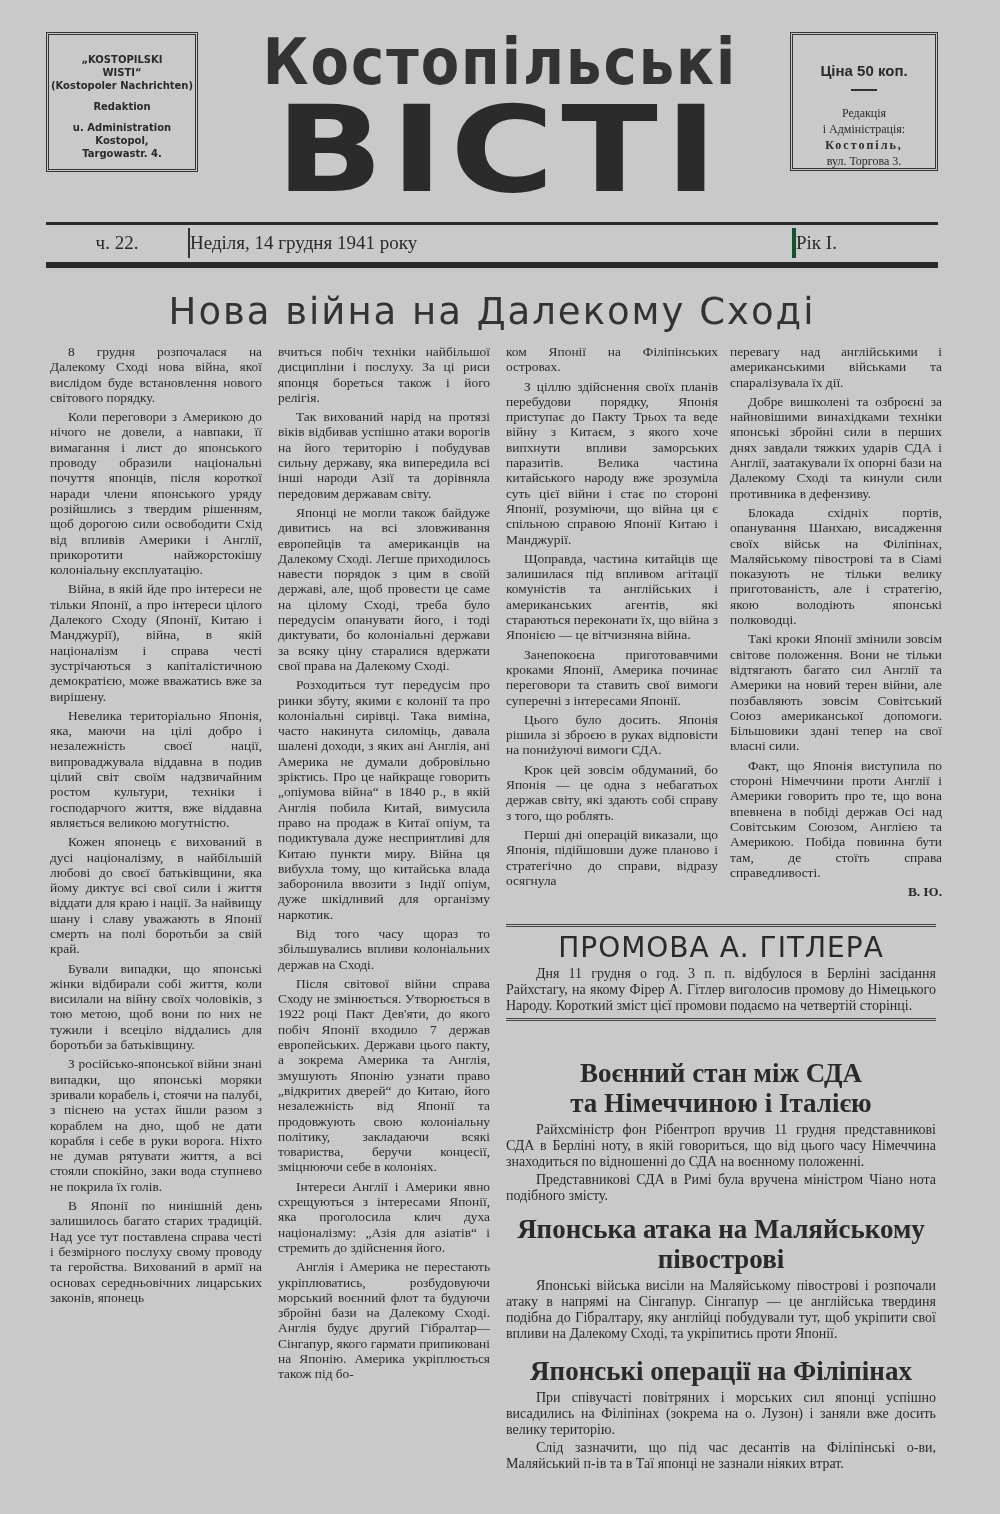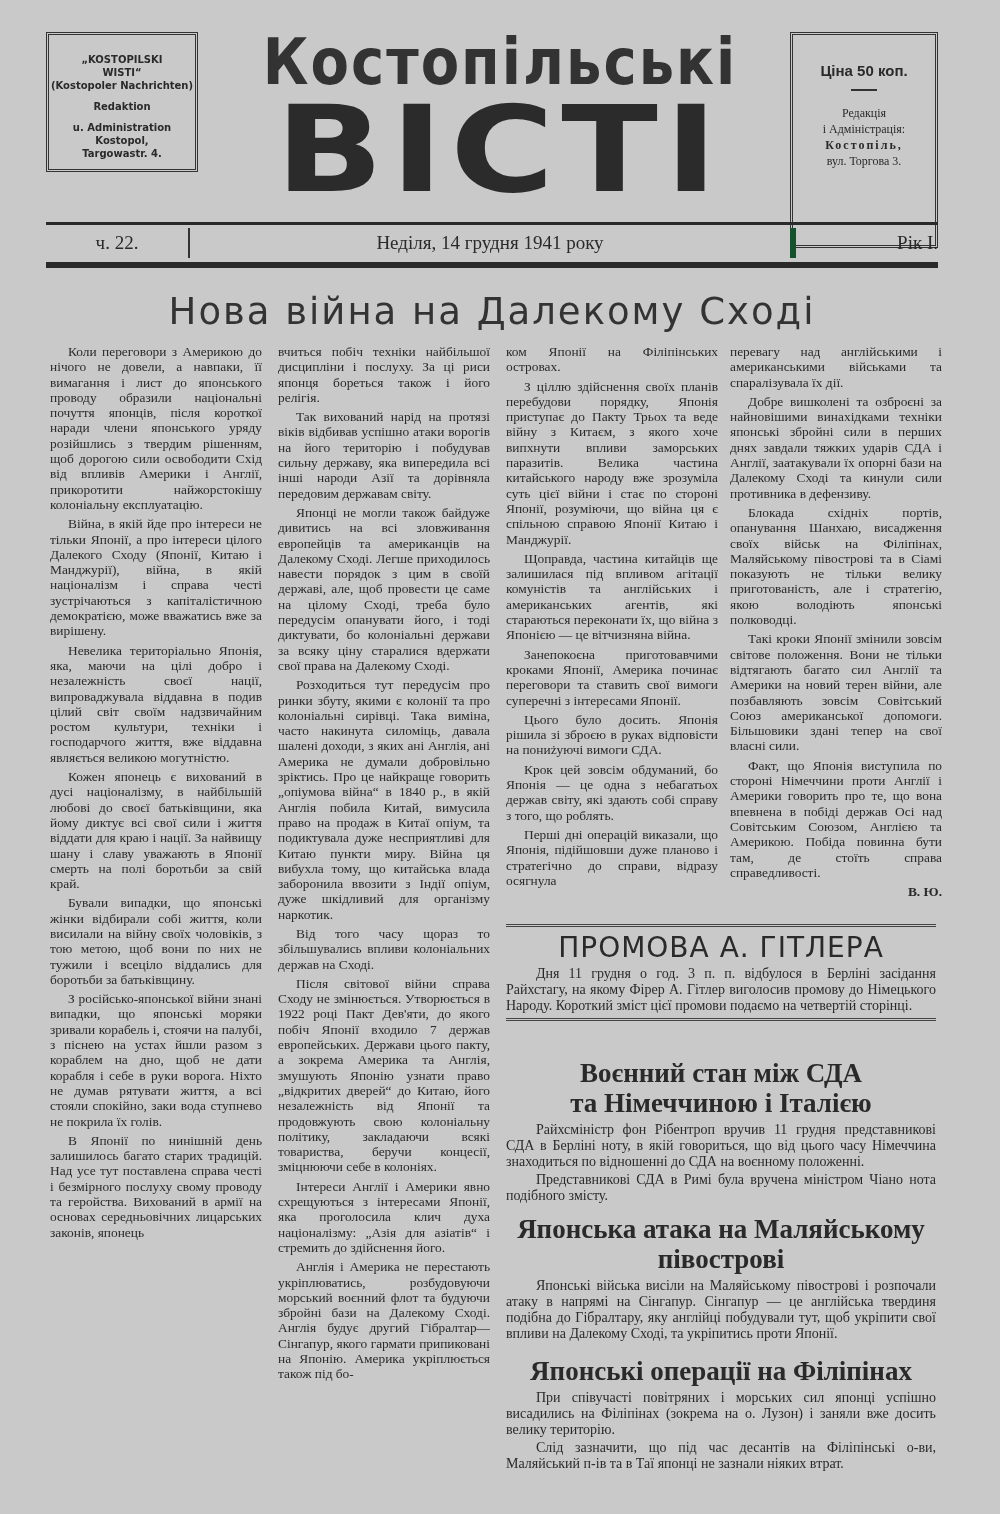--- a/index.html
+++ b/index.html
@@ -1,31 +1,31 @@
 <!DOCTYPE html>
 <html><head>
 <meta charset="utf-8">
 <style>
   html,body{margin:0;padding:0;}
   body{width:1000px;height:1514px;background:#c9c9c9;color:#2a2a2a;font-family:"Liberation Serif",serif;position:relative;overflow:hidden;}
   .page{position:absolute;left:0;top:0;width:1000px;height:1514px;}
   .box{position:absolute;border:3px double #333;box-sizing:border-box;text-align:center;}
   .box-left{left:46px;top:32px;width:152px;height:140px;padding-top:18px;font-family:"DejaVu Sans",sans-serif;font-weight:bold;font-size:10px;line-height:13px;}
   .box-left .p{margin-bottom:8px;}
-  .box-right{left:790px;top:32px;width:148px;height:216px;padding-top:28px;font-size:12px;line-height:16px;}
+  .box-right{left:790px;top:32px;width:148px;height:139px;padding-top:28px;font-size:12px;line-height:16px;}
   .price{font-weight:bold;font-size:15px;font-family:"Liberation Sans",sans-serif;}
   .dash{width:26px;border-top:2px solid #333;margin:10px auto 14px;}
   .spaced{letter-spacing:2px;font-weight:bold;}
   .mast1{position:absolute;left:220px;top:30px;width:560px;text-align:center;font-family:"DejaVu Sans",sans-serif;font-weight:bold;font-size:56px;letter-spacing:2px;line-height:64px;transform:scaleY(1.15);color:#333;}
   .mast2{position:absolute;left:220px;top:95px;width:560px;text-align:center;font-family:"DejaVu Sans",sans-serif;font-weight:900;font-size:120px;letter-spacing:6px;line-height:110px;transform:scaleX(1.18);color:#2b2b2b;}
   .rule{position:absolute;left:46px;width:892px;background:#2a2a2a;}
   .dateline{position:absolute;left:46px;top:226px;width:892px;height:34px;display:flex;align-items:center;font-size:19px;font-family:Liberation Serif, serif;}
   .dateline .c1{width:142px;text-align:center;border-right:2px solid #333;height:30px;line-height:30px;}
-  .dateline .c2{flex:1;text-align:center;height:30px;line-height:30px;}
-  .dateline .c3{width:142px;text-align:right;border-left:6px solid #14532d;height:30px;line-height:30px;}
+  .dateline .c2{flex:1;height:30px;line-height:30px;}
+  .dateline .c3{width:142px;text-align:left;border-left:4px solid #14532d;height:30px;line-height:30px;}
   .headline{position:absolute;left:46px;top:290px;width:892px;text-align:center;font-family:"DejaVu Sans",sans-serif;font-size:37px;letter-spacing:2px;color:#333;}
   .col{position:absolute;top:344px;width:212px;font-size:13.4px;line-height:15.3px;text-align:justify;}
   .col p{margin:0 0 4px 0;text-indent:18px;}
   .c-a{left:50px;} .c-b{left:278px;} .c-c{left:506px;} .c-d{left:730px;}
   .sign{text-align:right;display:block;font-weight:bold;}
   .section{position:absolute;left:506px;width:430px;}
   .sec-rule{border-top:3px double #444;}
   .sec-title-light{text-align:center;font-family:"DejaVu Sans",sans-serif;font-size:28px;letter-spacing:1px;margin:4px 0 2px;}
   .sec-title-bold{text-align:center;font-family:"Liberation Serif",serif;font-weight:bold;font-size:27px;line-height:30px;margin:6px 0 4px;}
   .sec-body{font-size:14px;line-height:16px;text-align:justify;}
@@ -62,20 +62,21 @@
   <div class="dateline">
     <div class="c1">ч. 22.</div>
     <div class="c2">Неділя, 14 грудня 1941 року</div>
     <div class="c3">Рік I.</div>
   </div>
   <div class="rule" style="top:262px;height:6px;"></div>
 
   <div class="headline">Нова війна на Далекому Сході</div>
 
   <div class="col c-a">
+    <p>8 грудня розпочалася на Далекому Сході нова війна, якої вислідом буде встановлення нового світового порядку.</p>
     <p>Коли переговори з Америкою до нічого не довели, а навпаки, її вимагання і лист до японського проводу образили національні почуття японців, після короткої наради члени японського уряду розійшлись з твердим рішенням, щоб дорогою сили освободити Схід від впливів Америки і Англії, прикоротити найжорстокішу колоніальну експлуатацію.</p>
     <p>Війна, в якій йде про інтереси не тільки Японії, а про інтереси цілого Далекого Сходу (Японії, Китаю і Манджурії), війна, в якій націоналізм і справа честі зустрічаються з капіталістичною демократією, може вважатись вже за вирішену.</p>
     <p>Невелика територіально Японія, яка, маючи на цілі добро і незалежність своєї нації, випроваджувала віддавна в подив цілий світ своїм надзвичайним ростом культури, техніки і господарчого життя, вже віддавна являється великою могутністю.</p>
     <p>Кожен японець є вихований в дусі націоналізму, в найбільшій любові до своєї батьківщини, яка йому диктує всі свої сили і життя віддати для краю і нації. За найвищу шану і славу уважають в Японії смерть на полі боротьби за свій край.</p>
     <p>Бували випадки, що японські жінки відбирали собі життя, коли висилали на війну своїх чоловіків, з тою метою, щоб вони по них не тужили і всеціло віддались для боротьби за батьківщину.</p>
     <p>З російсько-японської війни знані випадки, що японські моряки зривали корабель і, стоячи на палубі, з піснею на устах йшли разом з кораблем на дно, щоб не дати корабля і себе в руки ворога. Ніхто не думав рятувати життя, а всі стояли спокійно, заки вода ступнево не покрила їх голів.</p>
     <p>В Японії по нинішній день залишилось багато старих традицій. Над усе тут поставлена справа честі і безмірного послуху свому проводу та геройства. Вихований в армії на основах середньовічних лицарських законів, японець</p>
   </div>
 
   <div class="col c-b">

